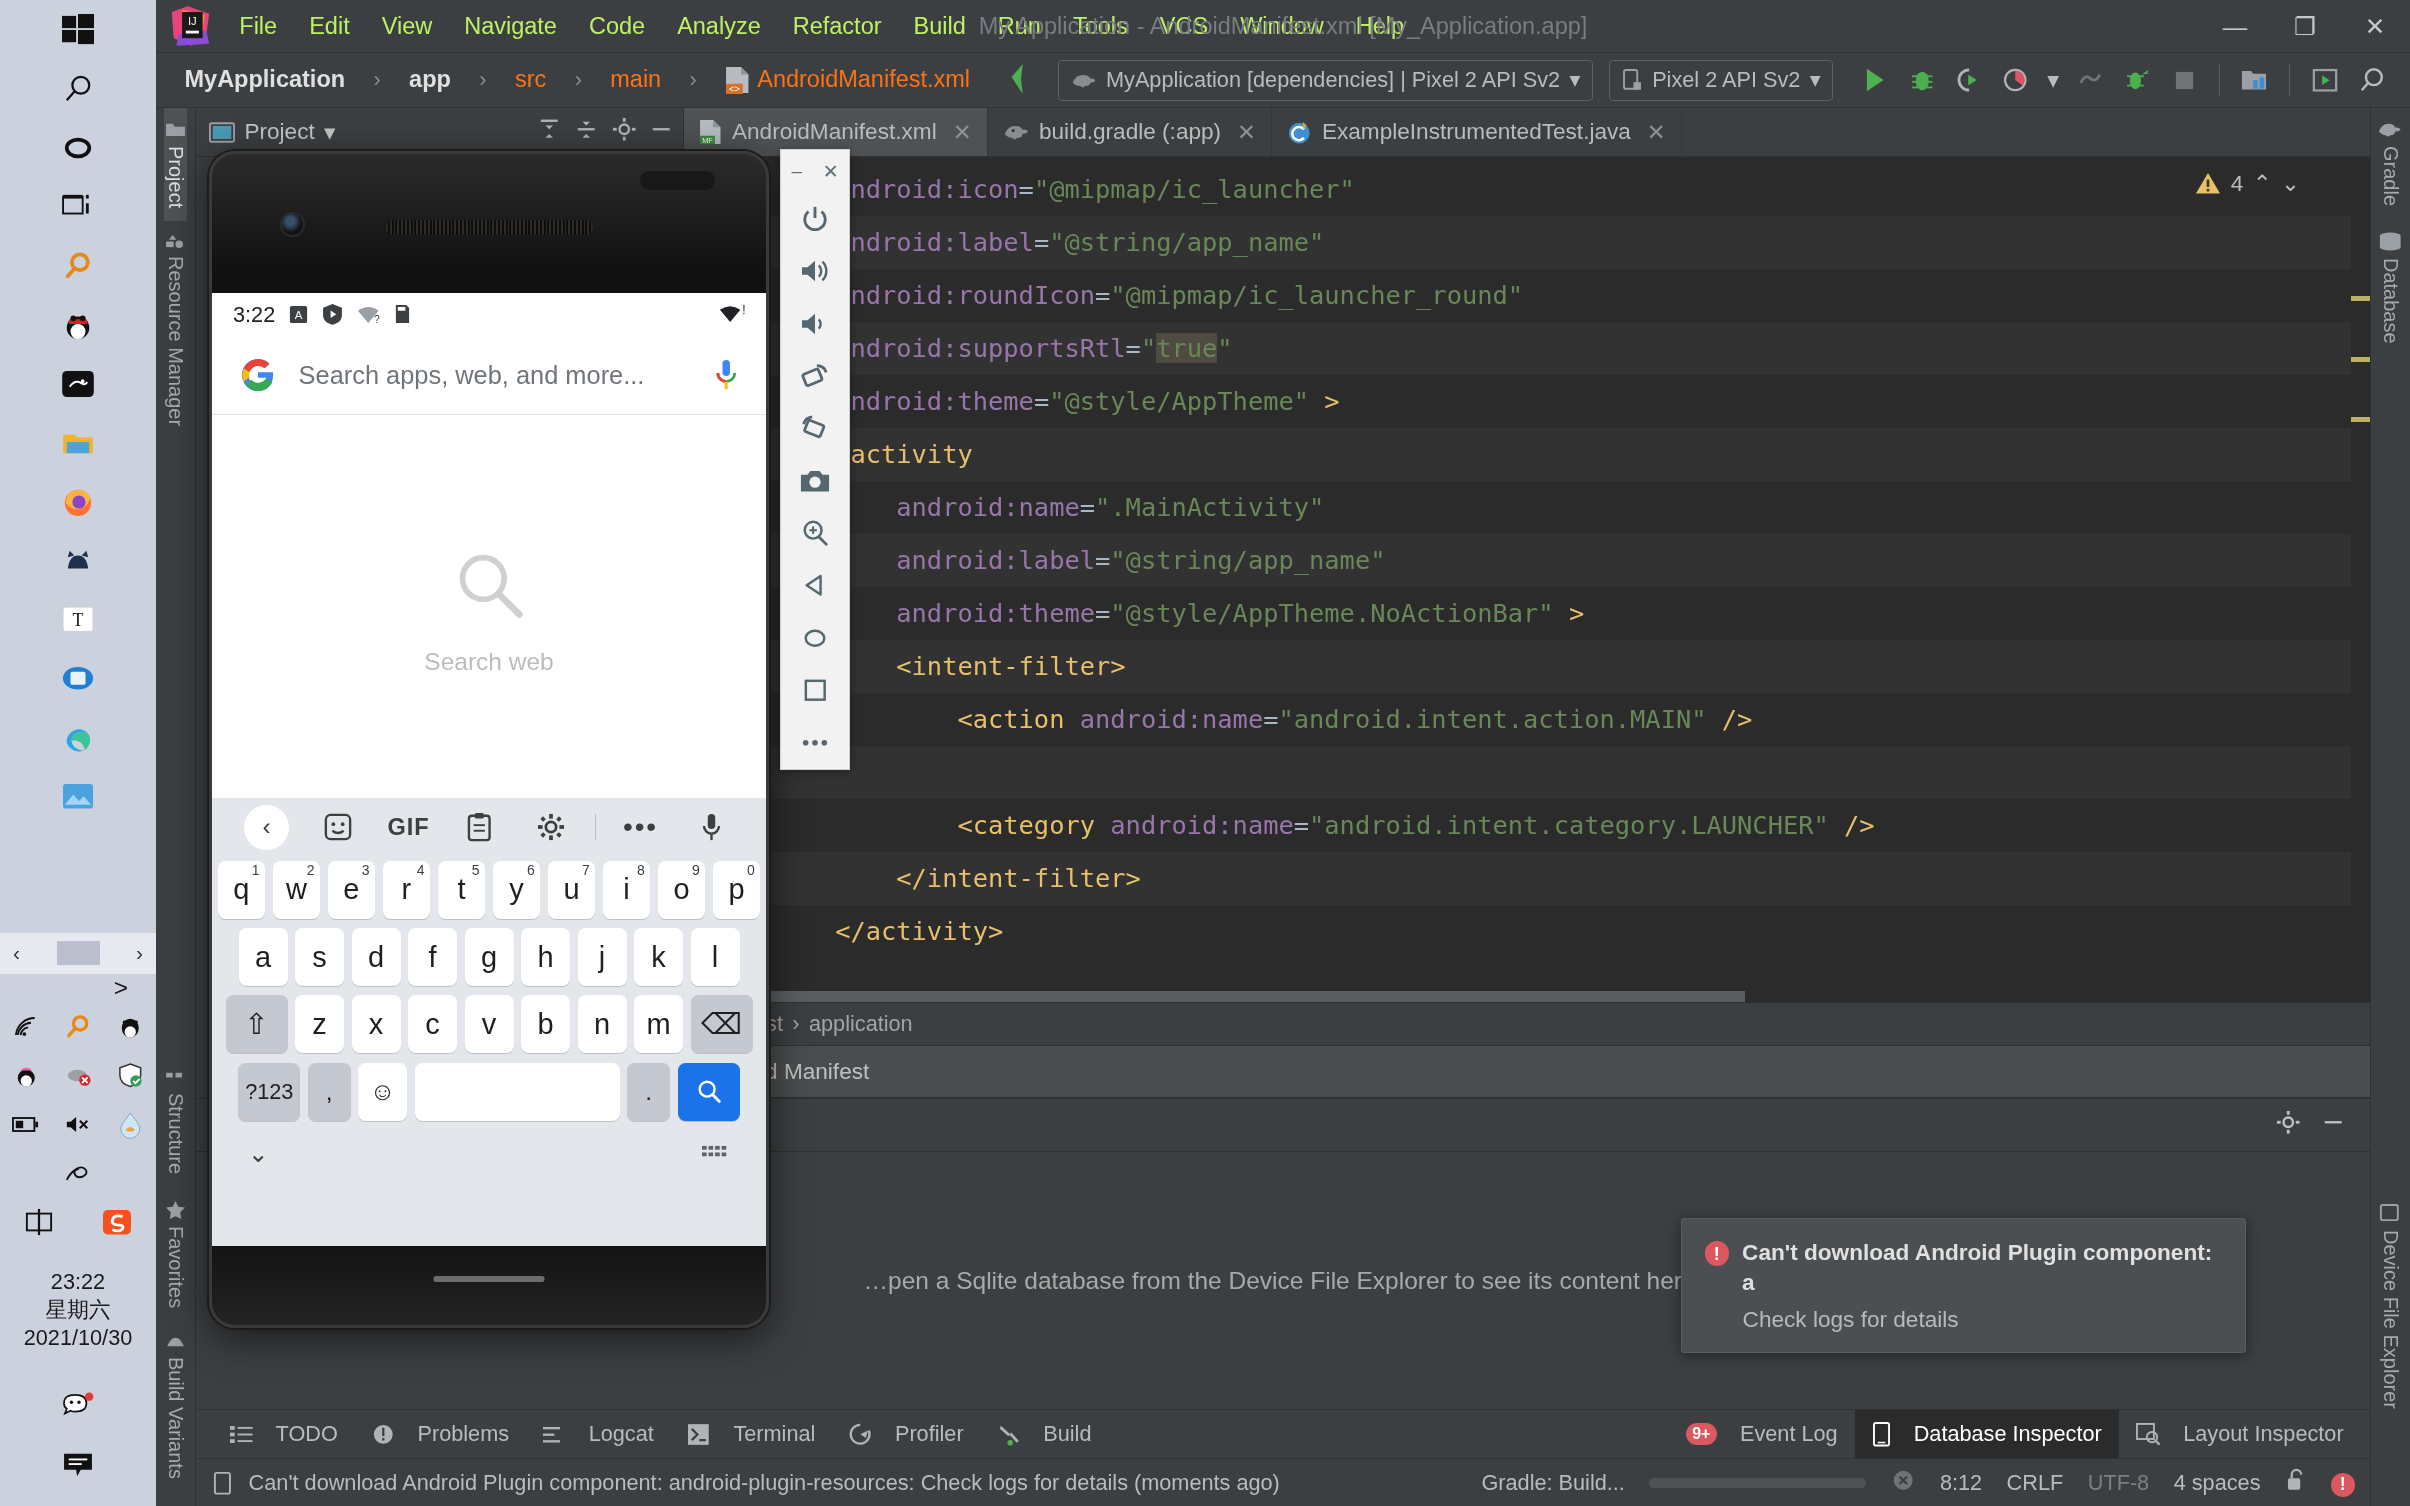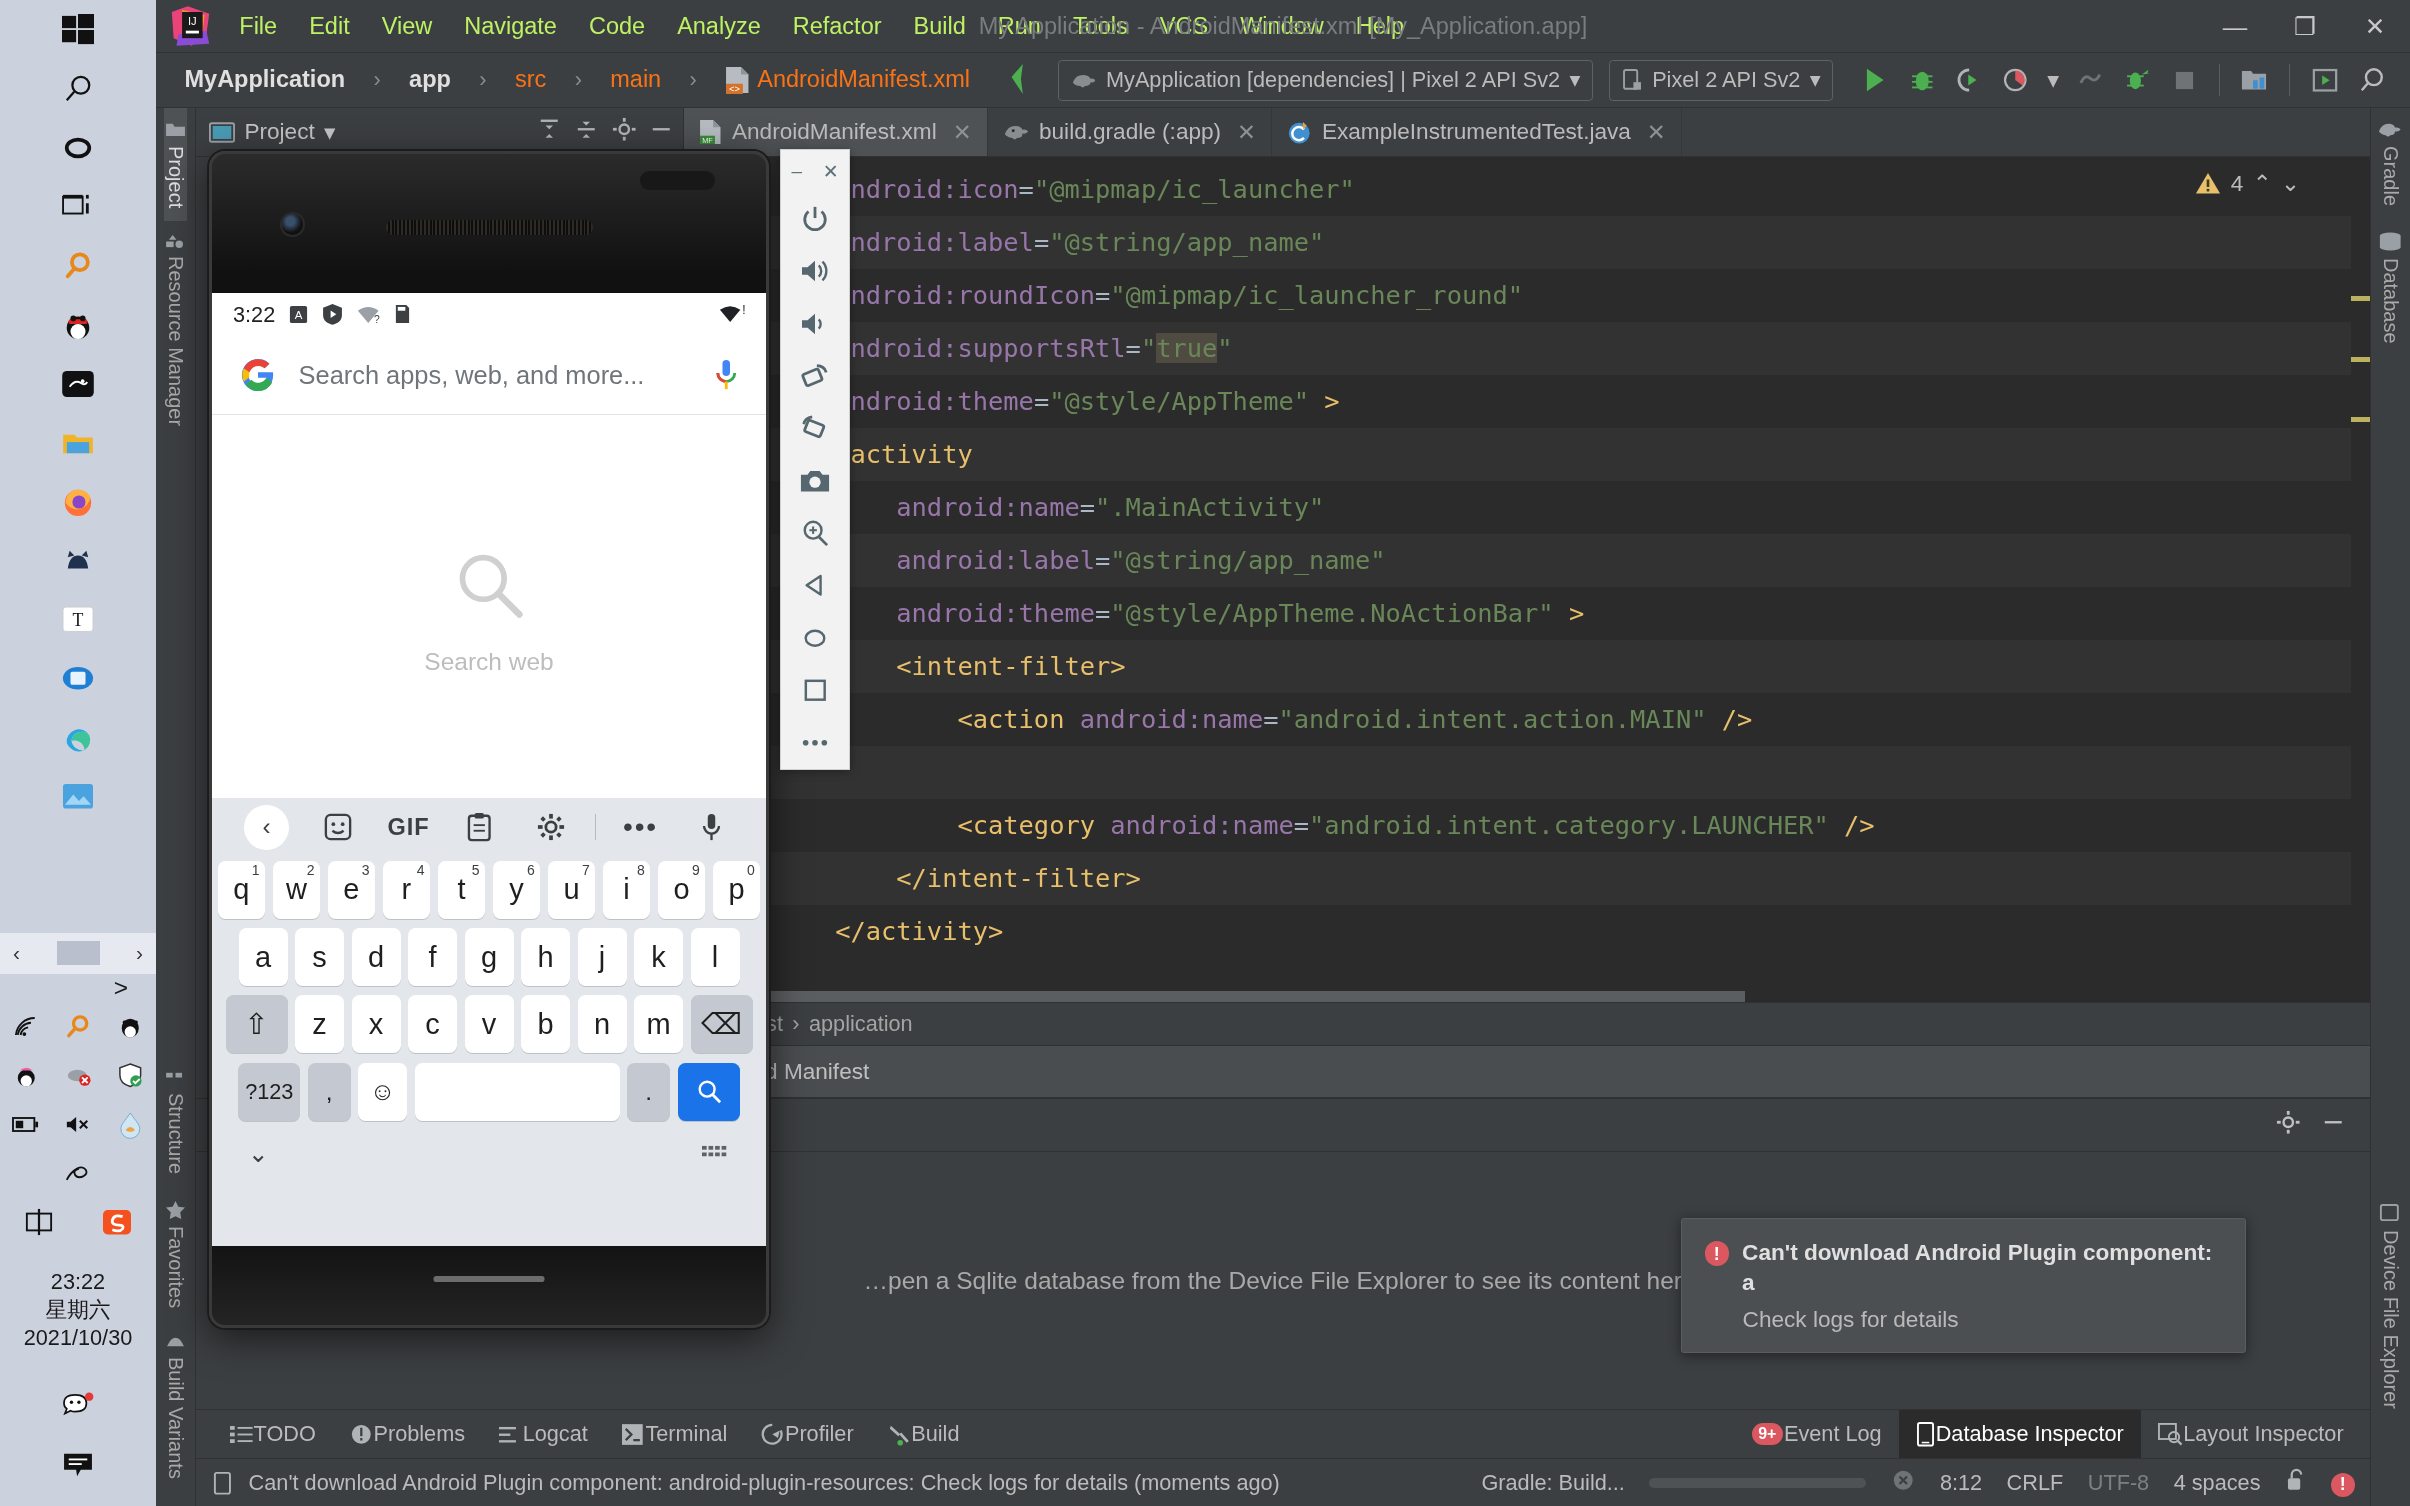--- a/index.html
+++ b/index.html
@@ -242,21 +242,21 @@
     writing-mode: vertical-rl; font-size: 20px; color: #a9a9a9;
     padding: 13px 0; display: flex; align-items: center; gap: 7.5px; white-space: nowrap;
   }
 
   
   .toolbar-bottom {
     height: 49px; flex: 0 0 49px; display: flex; align-items: stretch;
     background: #3c3f41; border-top: 0.9px solid #2f3133; padding-left: 17px;
   }
   .twitem {
-    display: flex; align-items: center; gap: 1px; padding: 0 17px;
+    display: flex; align-items: center; gap: 23px; padding: 0 17px;
     font-size: 21.7px; color: #bbbbbb; white-space: nowrap;
   }
   .twitem.active { background: #2b2b2b; color: #ffffff; }
   .tw-right { margin-left: auto; display: flex; align-items: stretch; padding-right: 9.4px; }
   .badge9 {
     background: #db5860; color: #fff; font-size: 16px; font-weight: bold;
     border-radius: 11.3px; padding: 1.9px 6.6px;
   }
 
   
@@ -271,21 +271,21 @@
   .dim { color: #7d8082; }
 
   
   .emu {
     position: absolute; left: 209px; top: 151px;
     width: 560px; height: 1177px; z-index: 30;
   }
   .phone {
     position: absolute; inset: 0;
     background: linear-gradient(180deg,#2b2b2b,#111 10%,#0b0b0b 90%,#242424);
-    border-radius: 16px; border: 3.8px solid #3a3a3a;
+    border-radius: 26px; border: 3.8px solid #3a3a3a;
     box-shadow: 0 0 0 1.9px #1b1b1b, 0 9.4px 38px rgba(0,0,0,.6);
     overflow: hidden;
     padding-left: 43px;
   }
   .phone-cam {
     position: absolute; left: 68px; top: 58px; width: 24.5px; height: 24.5px;
     border-radius: 50%; background: radial-gradient(circle at 40% 35%, #39506b 0 22%, #111 60%);
     border: 2.8px solid #2a2a2a;
   }
   .phone-speaker {

